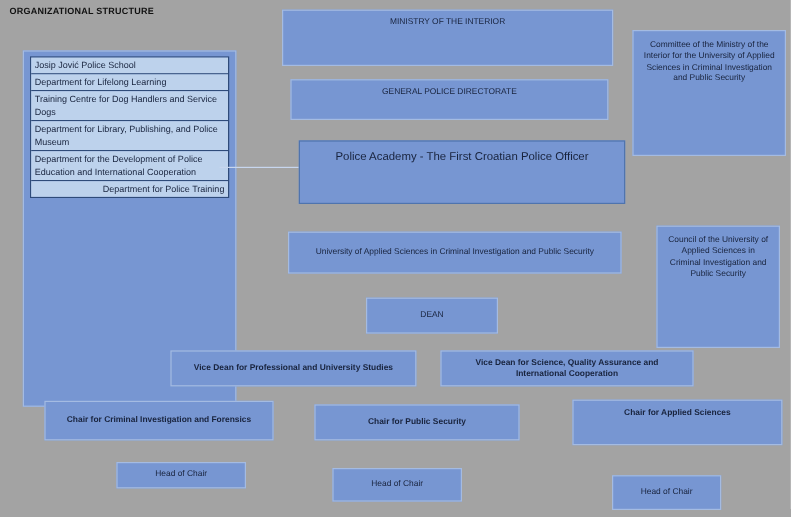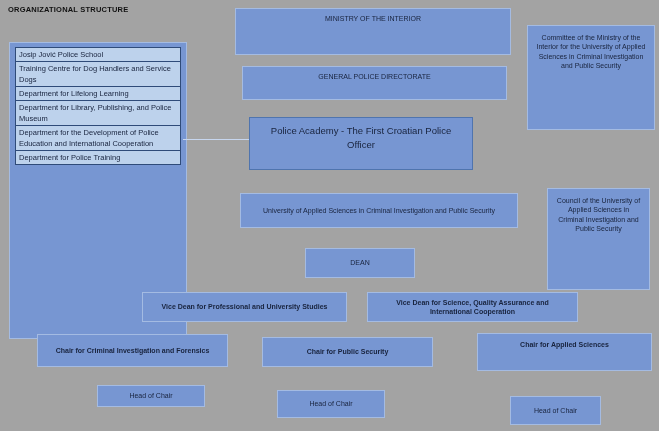--- a/index.html
+++ b/index.html
@@ -13,68 +13,68 @@
   }
   .box{
     position:absolute;box-sizing:border-box;background:#7796d2;border:1px solid #a4bbe2;
     display:flex;justify-content:center;align-items:center;text-align:center;
     font-size:7px;line-height:1.35;padding:2px 8px;color:#18233d;
   }
   .top-align{align-items:flex-start;padding-top:5px;}
   .bold{font-weight:bold;}
   .academy{font-size:9.5px;border:1px solid #4f74ae;line-height:1.5;}
   .table-wrap{
-    position:absolute;left:9px;top:42px;width:178px;height:297px;background:#7796d2;
+    position:absolute;left:19px;top:42px;width:178px;height:297px;background:#7796d2;
     border:1px solid #a4bbe2;box-sizing:border-box;
   }
   .table-rows{
     position:absolute;left:5px;top:4px;width:166px;border:1px solid #2f4b79;box-sizing:border-box;
   }
   .table-row{
     background:#bdd2ec;border-bottom:1px solid #2f4b79;font-size:7.5px;line-height:11px;
     padding:1px 3px;color:#18233d;
   }
-  .table-row:last-child{border-bottom:none;}
+  .table-row:last-child{border-bottom:none;text-align:right;}
   .connector{
     position:absolute;left:183px;top:139px;width:66px;height:1px;background:#c7d6ee;
   }
 </style>
 </head>
 <body>
 
 <div id="stage">
 
   <div class="page-title">ORGANIZATIONAL STRUCTURE</div>
 
   <div class="table-wrap">
     <div class="table-rows">
       <div class="table-row">Josip Jović Police School</div>
+      <div class="table-row">Department for Lifelong Learning</div>
       <div class="table-row">Training Centre for Dog Handlers and Service Dogs</div>
-      <div class="table-row">Department for Lifelong Learning</div>
       <div class="table-row">Department for Library, Publishing, and Police Museum</div>
       <div class="table-row">Department for the Development of Police Education and International Cooperation</div>
       <div class="table-row">Department for Police Training</div>
     </div>
   </div>
 
   <div class="connector"></div>
 
   <div class="box top-align" style="left:235px;top:8px;width:276px;height:47px;">
     <span>MINISTRY OF THE INTERIOR</span>
   </div>
 
   <div class="box top-align" style="left:527px;top:25px;width:128px;height:105px;padding-top:7px;">
     <span>Committee of the Ministry of the Interior for the University of Applied Sciences in Criminal Investigation and Public Security</span>
   </div>
 
   <div class="box top-align" style="left:242px;top:66px;width:265px;height:34px;">
     <span>GENERAL POLICE DIRECTORATE</span>
   </div>
 
-  <div class="box academy" style="left:249px;top:117px;width:224px;height:53px;align-items:flex-start;padding-top:6px;">
+  <div class="box academy" style="left:249px;top:117px;width:272px;height:53px;align-items:flex-start;padding-top:6px;">
     <span>Police Academy - The First Croatian Police Officer</span>
   </div>
 
   <div class="box" style="left:240px;top:193px;width:278px;height:35px;">
     <span>University of Applied Sciences in Criminal Investigation and Public Security</span>
   </div>
 
   <div class="box top-align" style="left:547px;top:188px;width:103px;height:102px;padding-top:7px;">
     <span>Council of the University of Applied Sciences in Criminal Investigation and Public Security</span>
   </div>

